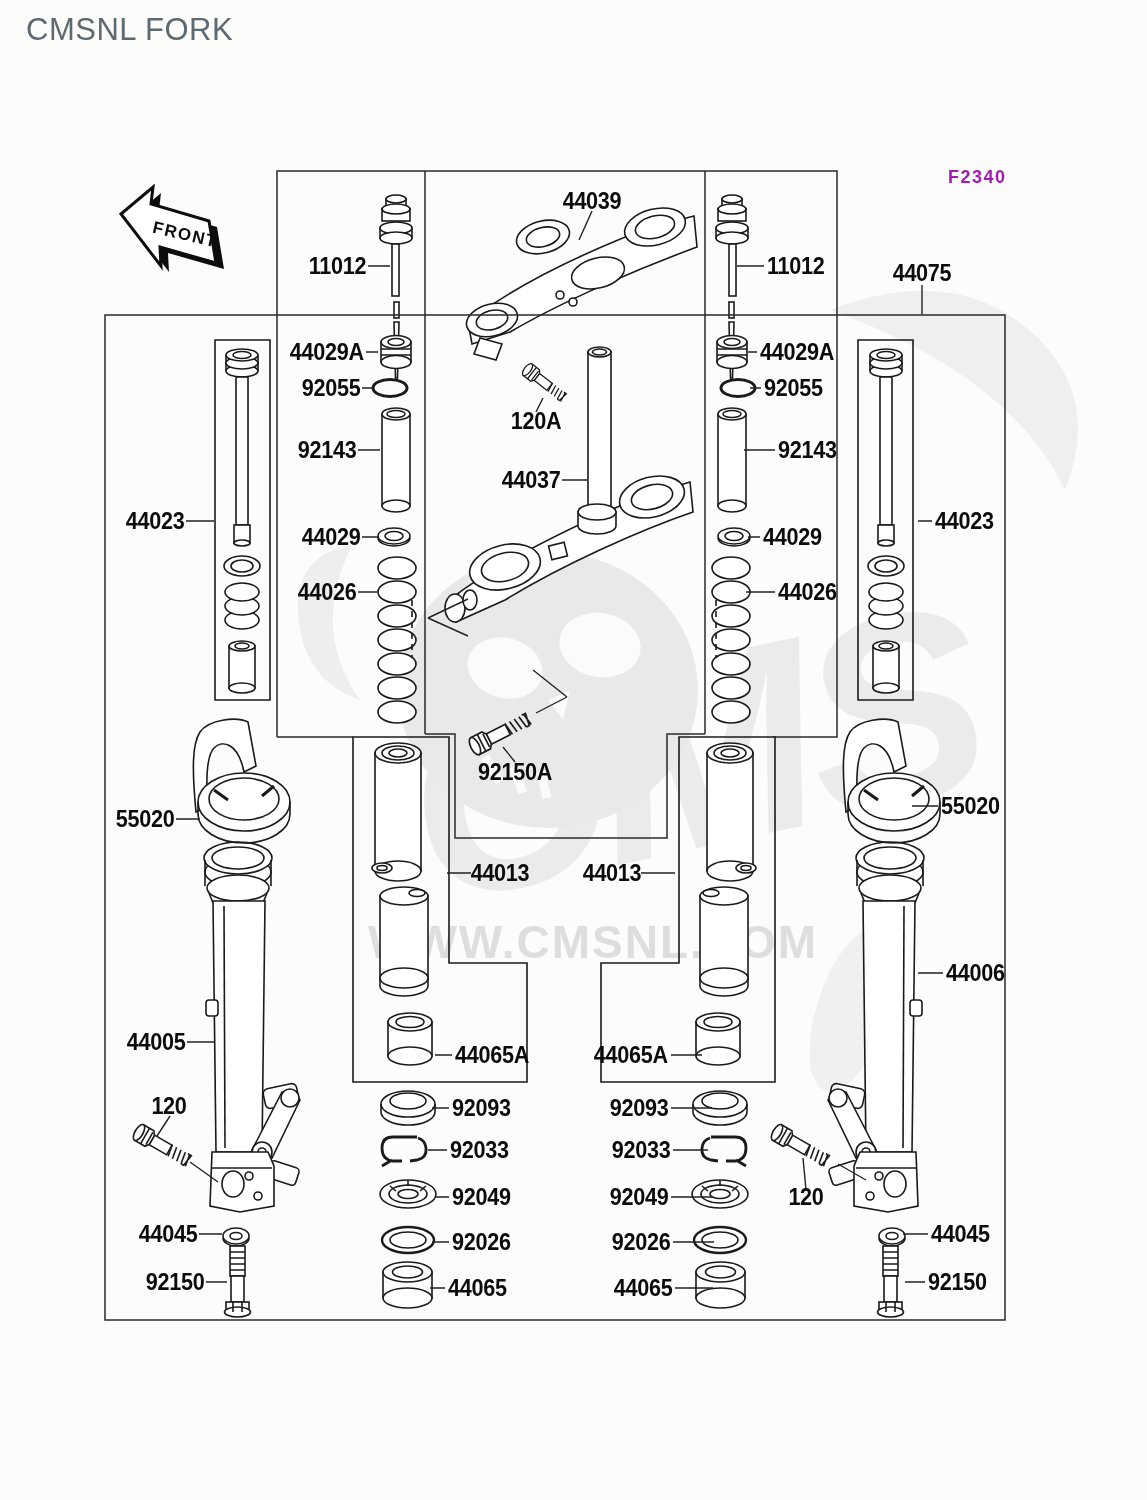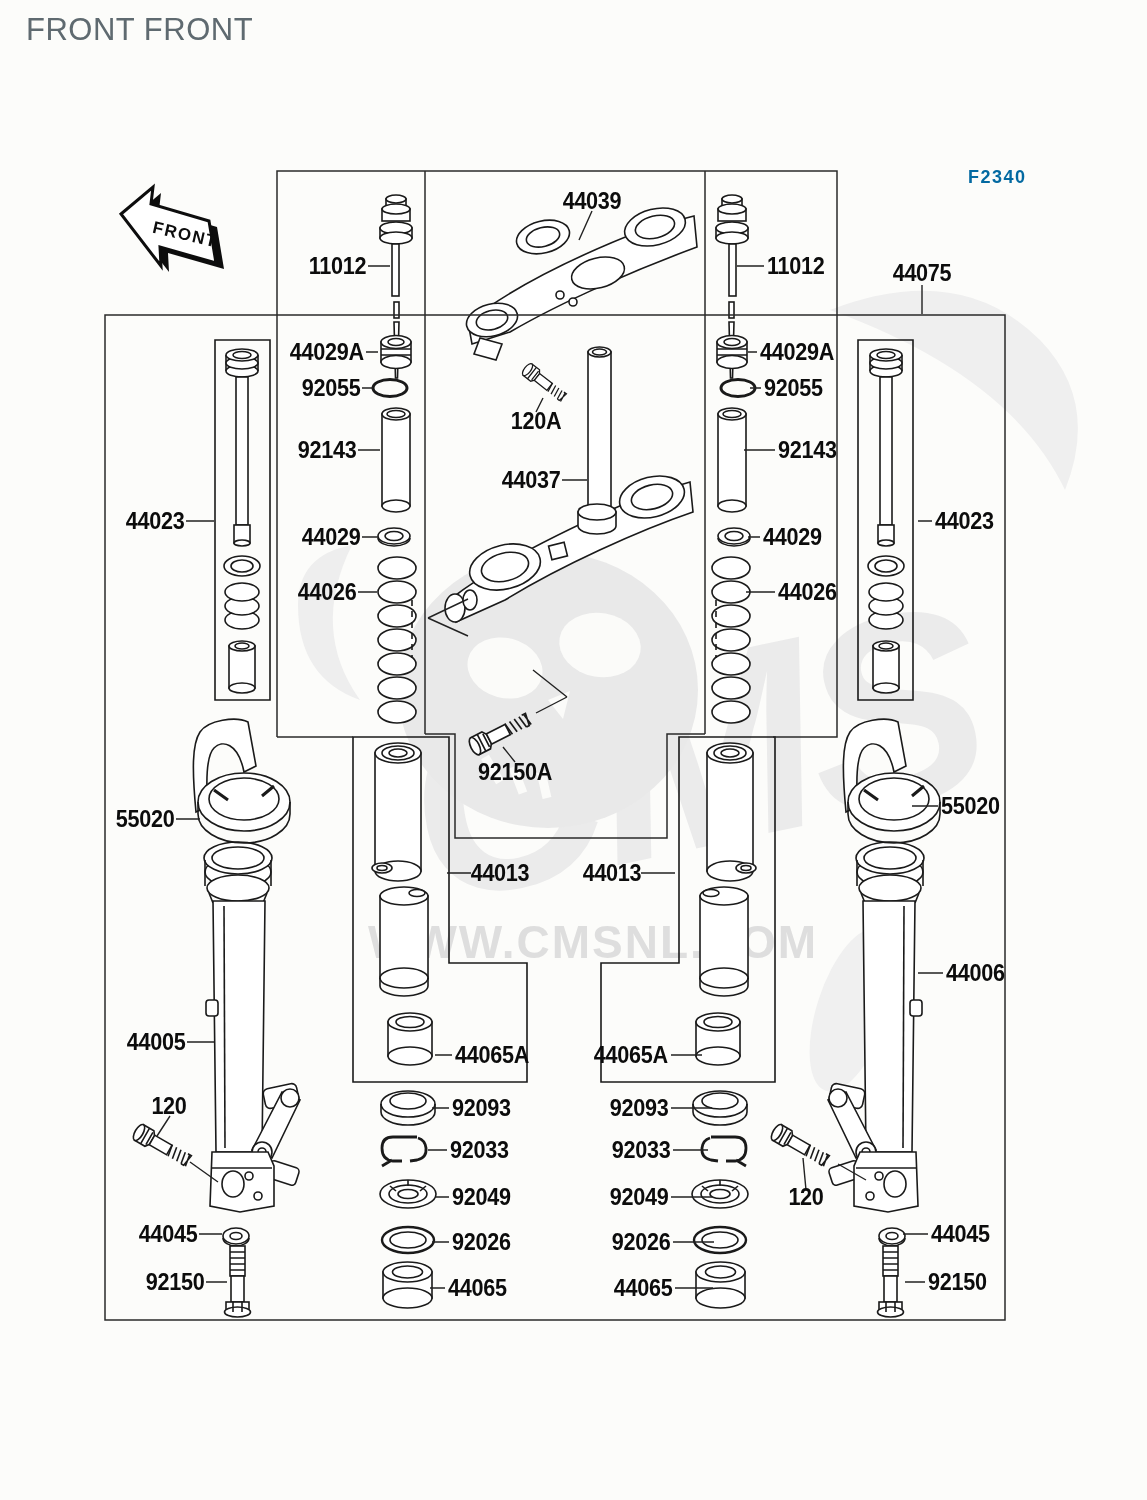--- a/index.html
+++ b/index.html
@@ -7,22 +7,22 @@
   #stage{position:relative;width:1147px;height:1500px;background:#fcfcfa;overflow:hidden;
          font-family:"Liberation Sans",sans-serif;}
   #art{position:absolute;left:0;top:0;}
   .plabel{position:absolute;font:700 23px/1 "Liberation Sans",sans-serif;color:#0c0c0c;
           white-space:nowrap;letter-spacing:-0.3px;}
   .a-end{transform:translateY(-50%) scaleX(.94);transform-origin:right center;}
   .a-start{transform:translateY(-50%) scaleX(.94);transform-origin:left center;}
   .a-mid{transform:translate(-50%,-50%) scaleX(.94);}
   #page-title{position:absolute;left:26px;top:13px;font:400 31px/1.1 "Liberation Sans",sans-serif;
           color:var(--title);letter-spacing:.5px;}
-  #fig-code{position:absolute;left:968px;top:168px;font:700 18px/1 "Liberation Sans",sans-serif;
-          color:#0369a1;letter-spacing:1.5px;}
+  #fig-code{position:absolute;left:948px;top:168px;font:700 18px/1 "Liberation Sans",sans-serif;
+          color:#a21caf;letter-spacing:1.5px;}
   #footer-text{position:absolute;left:573px;top:1437px;transform:translateX(-50%);
           font:400 46px/1.2 "Liberation Sans",sans-serif;color:var(--red);white-space:nowrap;}
 </style>
 </head>
 <body>
 
 <div id="stage">
 
   <svg id="art" width="1147" height="1500" viewBox="0 0 1147 1500">
 
@@ -266,21 +266,21 @@
       M922,285 L922,314
       M428,618 L468,599 M428,618 L468,636 M533,670 L567,697 M567,697 L536,713"></path>
 
     <g>
       <path d="M129,220 L161,193 L159,210 L217,227 L224,269 L168,253 L169,272 Z" fill="#0d0d0d"></path>
       <path d="M121,214 L153,187 L151,204 L209,221 L216,263 L160,247 L161,266 Z" fill="#ffffff" stroke="#0d0d0d" stroke-width="3"></path>
       <text transform="translate(184,240) rotate(13)" text-anchor="middle" font-size="17" font-weight="bold" letter-spacing="1.5" fill="#0d0d0d">FRONT</text>
     </g>
   </svg>
 
-  <div id="page-title">FRONT FRONT</div>
+  <div id="page-title">CMSNL FORK</div>
   <div id="fig-code">F2340</div>
   <div id="labels">
       <div class="plabel a-end" style="top: 266px; right: 781px;">11012</div>
       <div class="plabel a-end" style="top: 352px; right: 783px;">44029A</div>
       <div class="plabel a-end" style="top: 388px; right: 787px;">92055</div>
       <div class="plabel a-end" style="top: 450px; right: 791px;">92143</div>
       <div class="plabel a-end" style="top: 537px; right: 787px;">44029</div>
       <div class="plabel a-end" style="top: 592px; right: 791px;">44026</div>
       <div class="plabel a-end" style="top: 521px; right: 963px;">44023</div>
       <div class="plabel a-end" style="top: 819px; right: 973px;">55020</div>

